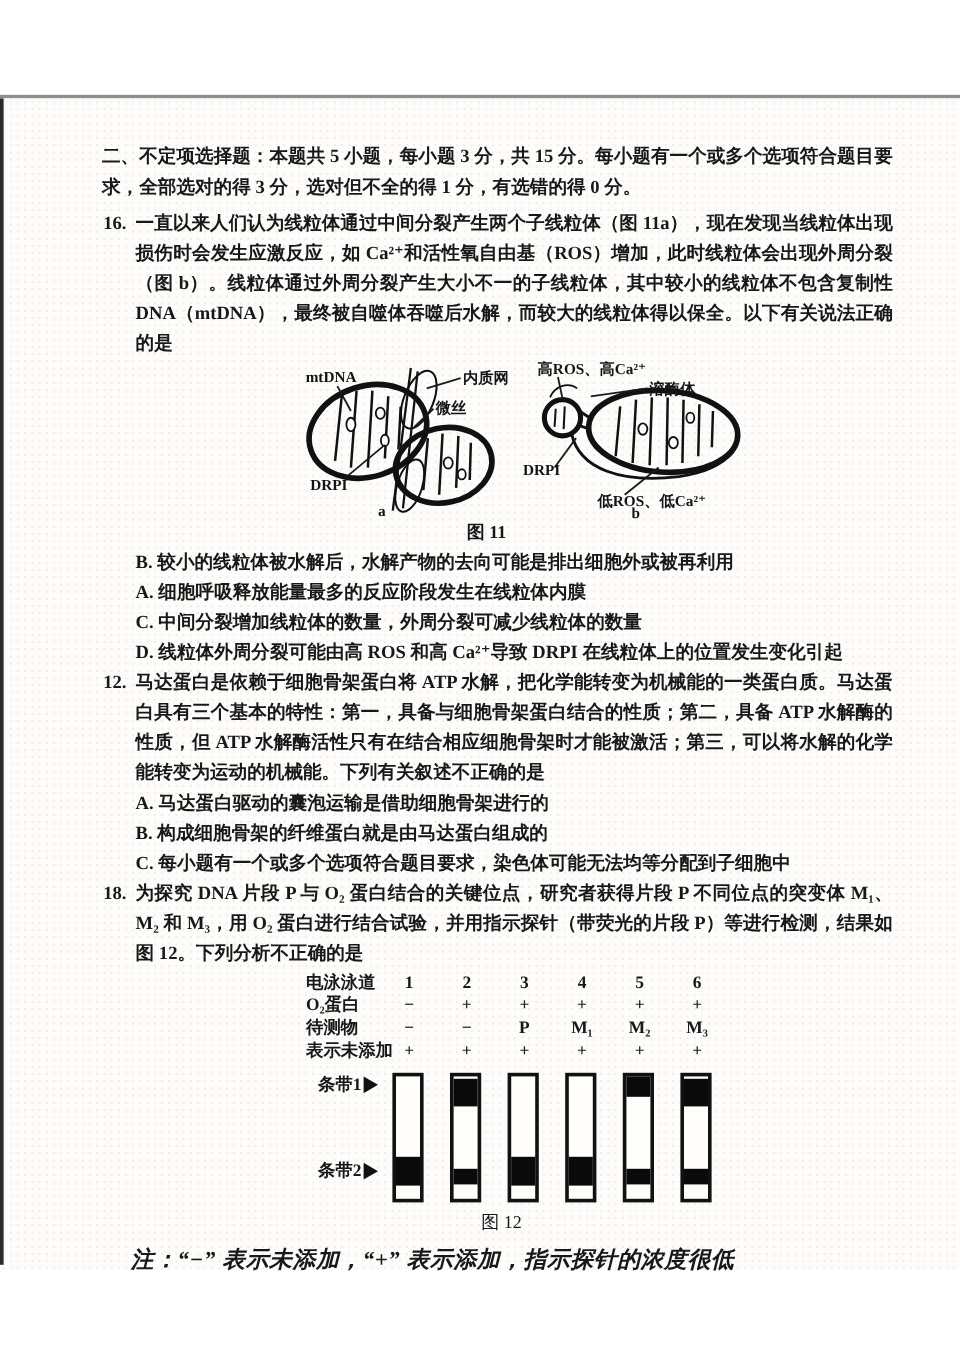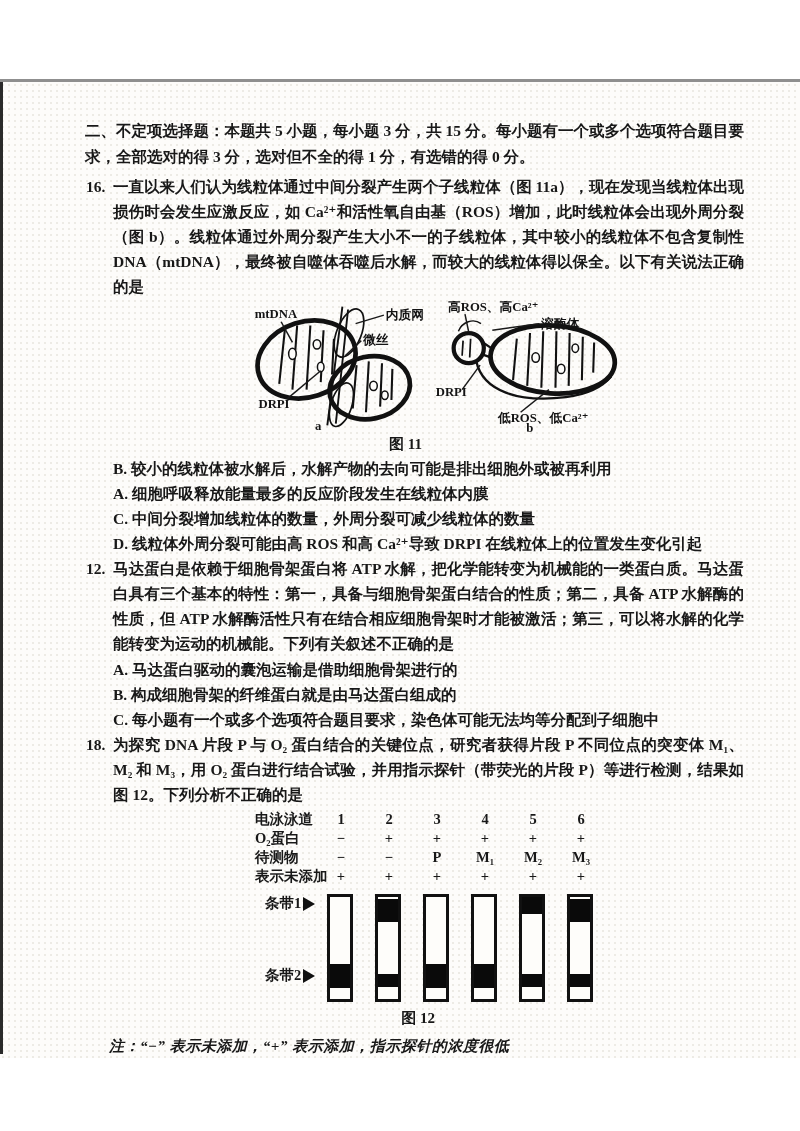--- a/index.html
+++ b/index.html
@@ -43,23 +43,23 @@
   .band{position:absolute;left:0;right:0;background:#0a0a0a}
   .band.b1{top:3px;height:22px}
   .band.b1.medium{top:0;height:17px}
   .band.b1.thick{top:2px;height:23px}
   .band.b2{bottom:11px;height:24px}
   .band.b2.thin{bottom:12px;height:13px}
   .bandlabel{position:absolute;display:flex;align-items:center;font-weight:700;font-size:14.5px;white-space:nowrap}
   .bl1{left:-62px;top:0}
   .bl2{left:-62px;top:72px}
   .tri{width:0;height:0;border-left:12px solid #111;border-top:7px solid transparent;border-bottom:7px solid transparent;margin-left:2px}
-  .fig12-no{font-weight:700;font-size:15px;margin:5px 0 0 200px;width:266px;text-align:center}
-
-  .note{font-style:italic;font-weight:600;font-size:15px;letter-spacing:0.5px;margin:9px 0 0 24px}
+  .fig12-no{font-weight:400;font-size:15px;margin:5px 0 0 200px;width:266px;text-align:center}
+
+  .note{font-style:italic;font-weight:600;font-size:19px;letter-spacing:0.5px;margin:9px 0 0 24px}
 </style>
 </head>
 <body>
 
 <div class="top-rule"></div>
 
 <div class="scan">
   <div class="left-edge"></div>
 
   <div class="content">

